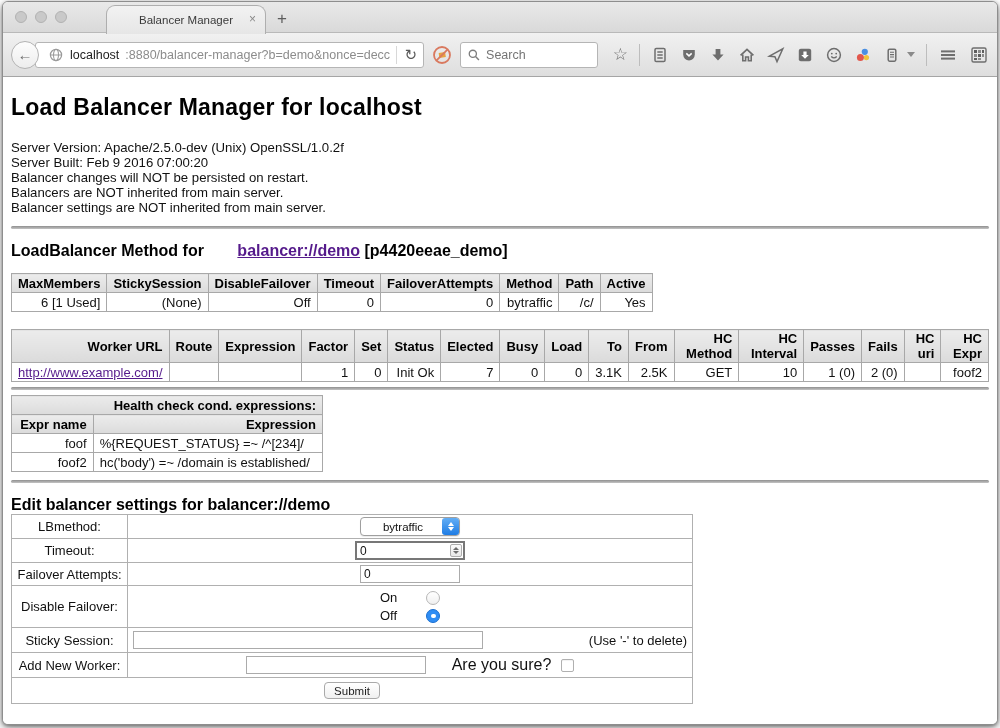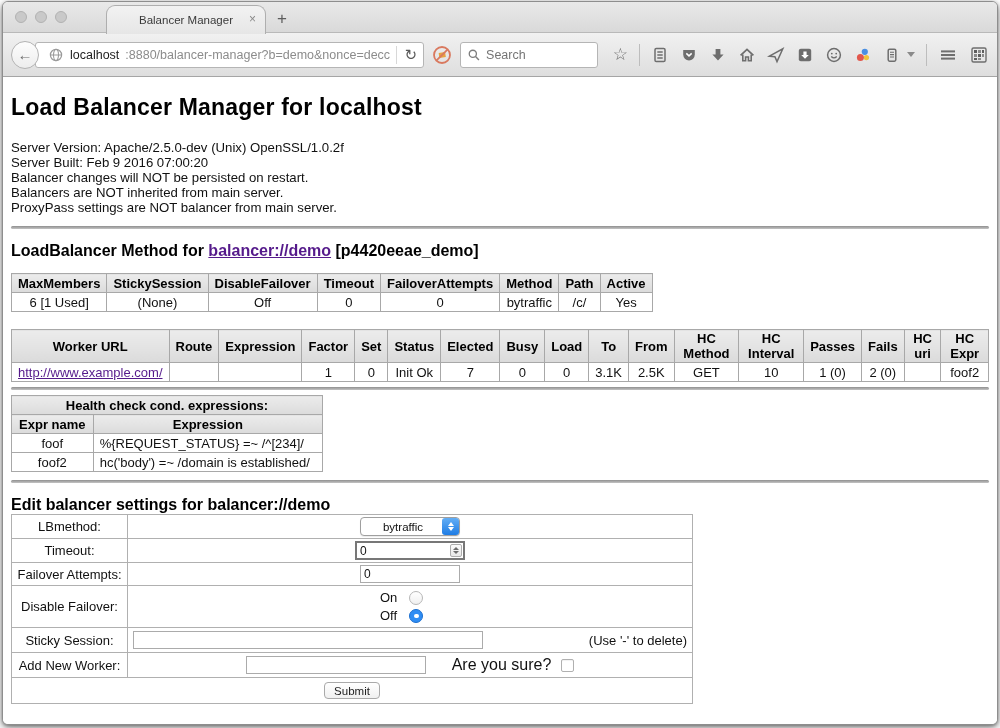--- a/index.html
+++ b/index.html
@@ -74,25 +74,25 @@
   .content { flex: 1; background: #fff; padding: 0 8px; overflow: hidden; color: #111; }
 
   h1.pagetitle { font-size: 23px; margin-top: 17px; letter-spacing: .2px; color: #000; }
   .info { margin-top: 19px; font-size: 13.2px; line-height: 15.1px; color: #111; }
   hr.rule { border: 0; height: 3px; background: linear-gradient(#8f8f8f, #c4c4c4); border-radius: 2px; }
   .hr1 { margin-top: 11px; }
   .hr2 { margin-top: 5px; }
   .hr3 { margin-top: 8px; }
 
   h3.sechead { font-size: 16px; margin-top: 13px; color: #000; }
-  h3.sechead a { color: #551a8b; }
+  h3.sechead a { color: #551a8b; margin-left: 29px; }
   .edithead { margin-top: 14px; }
 
   table.data { border-collapse: collapse; font-size: 13px; border: 1px solid #7f7f7f; background: #fff; }
-  table.data th, table.data td { border: 1px solid #a8a8a8; padding: 1px 6px; text-align: center; height: 19px; }
+  table.data th, table.data td { border: 1px solid #a8a8a8; padding: 1px 6px; text-align: right; height: 19px; }
   table.data th { background: linear-gradient(#ececec, #dbdbdb); font-weight: bold; color: #000; }
   table.data td.left { text-align: left; }
   table.data a { color: #551a8b; }
   .t-balancer { margin-top: 13px; min-width: 615px; }
   .t-worker { margin-top: 17px; min-width: 958px; }
   .t-hc { margin-top: 5px; min-width: 312px; }
 
   
   table.form { border-collapse: collapse; width: 682px; font-size: 13px; border: 1px solid #9b9b9b; }
   table.form td { border: 1px solid #b0b0b0; padding: 2px 3px; }
@@ -132,21 +132,21 @@
   .fa-input { width: 100px; }
   .sticky-row { display: flex; align-items: center; justify-content: space-between; padding: 1px 2px; }
   .sticky-input { width: 350px; }
   .sticky-hint { font-size: 13px; white-space: nowrap; padding-left: 6px; }
   .worker-row { display: flex; align-items: center; justify-content: center; gap: 10px; padding: 1px 0; }
   .worker-input { width: 180px; }
   .sure { font-size: 16px; margin-left: 16px; }
   .checkbox { width: 13px; height: 13px; border: 1px solid #b0b0b0; border-radius: 2px; background: #fff; box-shadow: inset 0 1px 1px rgba(0,0,0,.06); }
 
   .radio-rows { display: flex; flex-direction: column; align-items: center; gap: 3px; padding: 2px 0; }
-  .rr { display: flex; align-items: center; gap: 12px; font-size: 13px; width: 60px; justify-content: flex-start; }
+  .rr { display: flex; align-items: center; gap: 12px; font-size: 13px; width: 60px; justify-content: space-between; }
   .radio { width: 14px; height: 14px; border-radius: 50%; }
   .radio.unsel { background: linear-gradient(#fff, #f0f0f0); border: 1px solid #b7b7b7; }
   .radio.sel { background: #2f8df4; border: 1px solid #1b6fd0; position: relative; }
   .radio.sel::after { content: ""; position: absolute; left: 4px; top: 4px; width: 4.5px; height: 4.5px; border-radius: 50%; background: #fff; }
 
   .submit-row { display: flex; justify-content: center; padding: 2px 0; }
   button.submit {
     font-family: inherit; font-size: 11.5px; color: #222;
     border: 1px solid #a9a9a9; border-radius: 4px; padding: 1.5px 9px;
     background: linear-gradient(#ffffff, #f0f0f0);
@@ -260,21 +260,21 @@
   </div>
 
   <div class="content">
     <h1 class="pagetitle">Load Balancer Manager for localhost</h1>
 
     <div class="info">
       <div>Server Version: Apache/2.5.0-dev (Unix) OpenSSL/1.0.2f</div>
       <div>Server Built: Feb 9 2016 07:00:20</div>
       <div>Balancer changes will NOT be persisted on restart.</div>
       <div>Balancers are NOT inherited from main server.</div>
-      <div>ProxyPass settings are NOT balancer from main server.</div>
+      <div>Balancer settings are NOT inherited from main server.</div>
     </div>
 
     <hr class="rule hr1">
 
     <h3 class="sechead"><span>LoadBalancer Method for </span><a href="#">balancer://demo</a><span> [p4420eeae_demo]</span></h3>
 
     <table class="data t-balancer">
       <tbody>
           <tr>
         <th>MaxMembers</th>

